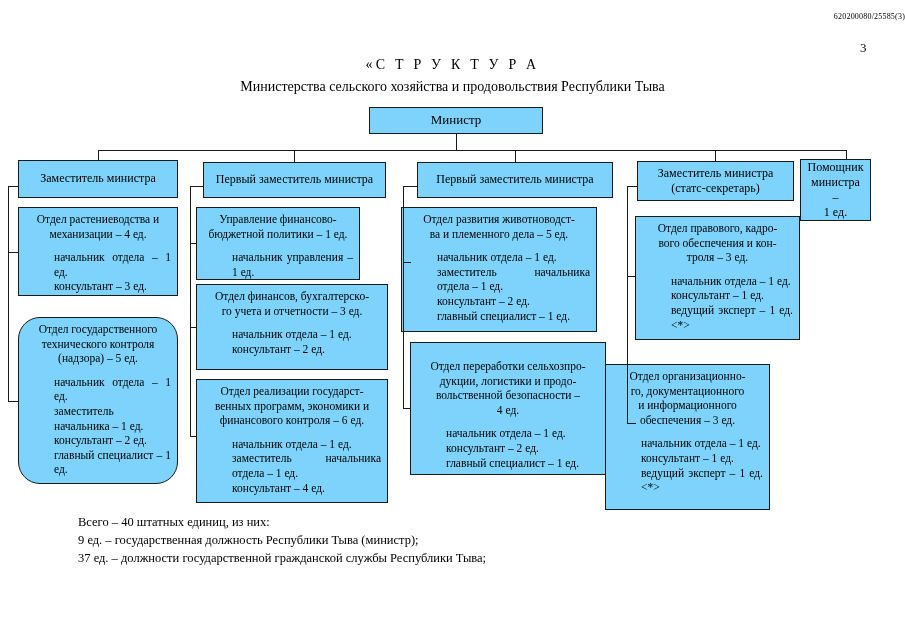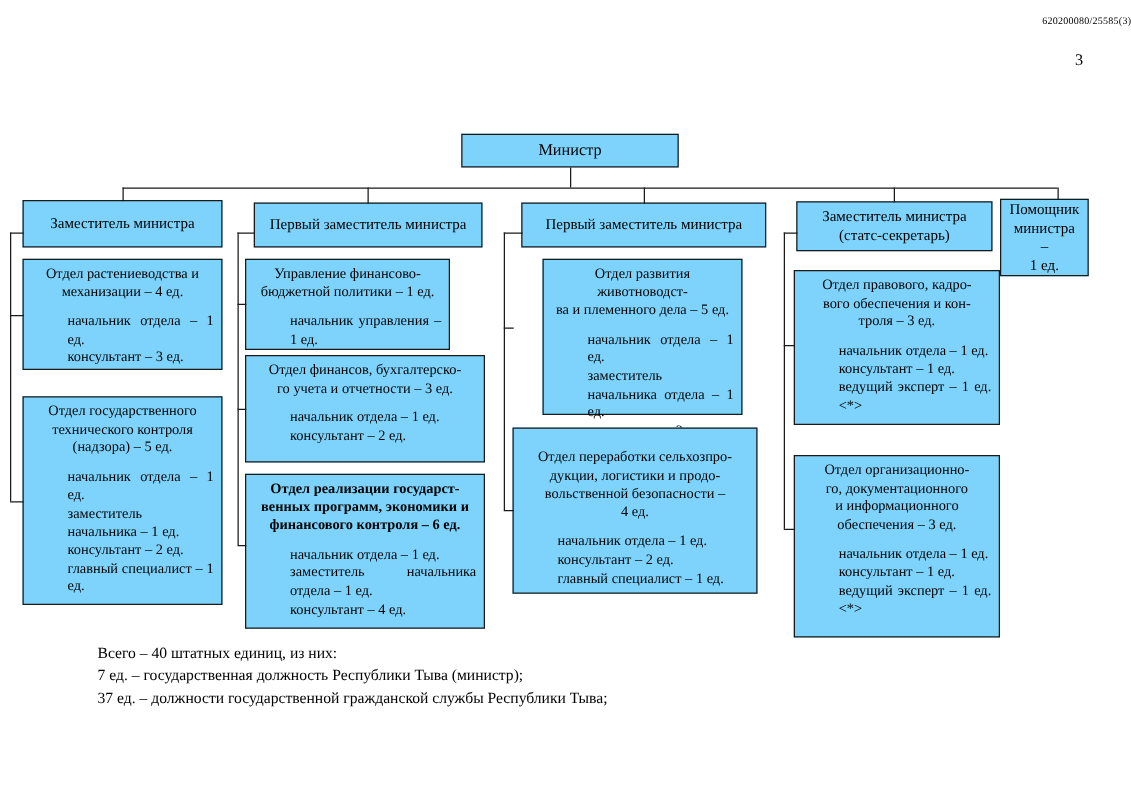--- a/index.html
+++ b/index.html
@@ -96,31 +96,31 @@
 
   
   #box-dep-1      { left: 18px;  top: 160px; width: 160px; height: 38px; font-size: 12px; }
   #box-first-dep-1{ left: 203px; top: 162px; width: 183px; height: 36px; font-size: 12px; }
   #box-first-dep-2{ left: 417px; top: 162px; width: 196px; height: 36px; font-size: 12px; }
   #box-dep-2      { left: 637px; top: 161px; width: 157px; height: 40px; font-size: 12px; }
   #box-assistant  { left: 800px; top: 159px; width: 71px;  height: 62px; font-size: 12px; }
 
   
   #box-c1-1 { left: 18px; top: 207px; width: 160px; height: 89px; }
-  #box-c1-2 { left: 18px; top: 317px; width: 160px; height: 167px; }
+  #box-c1-2 { left: 18px; top: 317px; width: 160px; height: 167px; border-radius: 22px; }
   
   #box-c2-1 { left: 196px; top: 207px; width: 164px; height: 73px; }
   #box-c2-2 { left: 196px; top: 284px; width: 192px; height: 86px; }
   #box-c2-3 { left: 196px; top: 379px; width: 192px; height: 124px; }
   
-  #box-c3-1 { left: 434px; top: 207px; width: 160px; height: 125px; }
+  #box-c3-1 { left: 401px; top: 207px; width: 196px; height: 125px; }
   #box-c3-2 { left: 410px; top: 342px; width: 196px; height: 133px; }
   
   #box-c4-1 { left: 635px; top: 216px; width: 165px; height: 124px; }
-  #box-c4-2 { left: 635px; top: 364px; width: 165px; height: 146px; }
+  #box-c4-2 { left: 605px; top: 364px; width: 165px; height: 146px; }
 
   
   .ln {
     position: absolute;
     background: #1a1a1a;
   }
   .ln.v { width: 1.2px; }
   .ln.h { height: 1.2px; }
 
   
@@ -134,20 +134,24 @@
   }
 </style>
 </head>
 <body>
 
 <div id="page">
 
   <div class="doc-code">620200080/25585(3)</div>
   <div class="page-number">3</div>
 
+  <div class="title-block">
+    <div class="title-main" style="white-space: pre-line;">«С Т Р У К Т У Р А</div>
+    <div class="title-sub">Министерства сельского хозяйства и продовольствия Республики Тыва</div>
+  </div>
 
   <div class="box center-only" id="box-minister">
     <div class="head" style="white-space: pre-line;">Министр</div>
   </div>
 
   <div class="box center-only" id="box-dep-1">
     <div class="head" style="white-space: pre-line;">Заместитель министра</div>
   </div>
   <div class="box center-only" id="box-first-dep-1">
     <div class="head" style="white-space: pre-line;">Первый заместитель министра</div>
@@ -194,21 +198,21 @@
   </div>
   <div class="box" id="box-c2-2">
     <div class="head" style="white-space: pre-line;">Отдел финансов, бухгалтерско-
 го учета и отчетности – 3 ед.</div>
     <div class="body">
         <div class="li">начальник отдела – 1 ед.</div>
         <div class="li">консультант – 2 ед.</div>
       </div>
   </div>
   <div class="box" id="box-c2-3">
-    <div class="head" style="white-space: pre-line; font-weight: bold;">Отдел реализации государст-
+    <div class="head" style="white-space: pre-line;">Отдел реализации государст-
 венных программ, экономики и
 финансового контроля – 6 ед.</div>
     <div class="body">
         <div class="li">начальник отдела – 1 ед.</div>
         <div class="li">заместитель  начальника отдела – 1 ед.</div>
         <div class="li">консультант – 4 ед.</div>
       </div>
   </div>
 
   <div class="box" id="box-c3-1">
@@ -281,17 +285,17 @@
   <div class="ln h" style="left:403px; top:262px; width:8px;"></div>
   <div class="ln h" style="left:403px; top:408px; width:8px;"></div>
 
   <div class="ln v" style="left:627px; top:186px; height:237px;"></div>
   <div class="ln h" style="left:627px; top:186px; width:11px;"></div>
   <div class="ln h" style="left:627px; top:276px; width:9px;"></div>
   <div class="ln h" style="left:627px; top:423px; width:9px;"></div>
 
   <div class="footer">
       <div class="li">Всего – 40 штатных единиц, из них:</div>
-      <div class="li">7 ед. – государственная должность Республики Тыва (министр);</div>
+      <div class="li">9 ед. – государственная должность Республики Тыва (министр);</div>
       <div class="li">37 ед. – должности государственной гражданской службы Республики Тыва;</div>
     </div>
 
 </div>
 
 </body></html>

